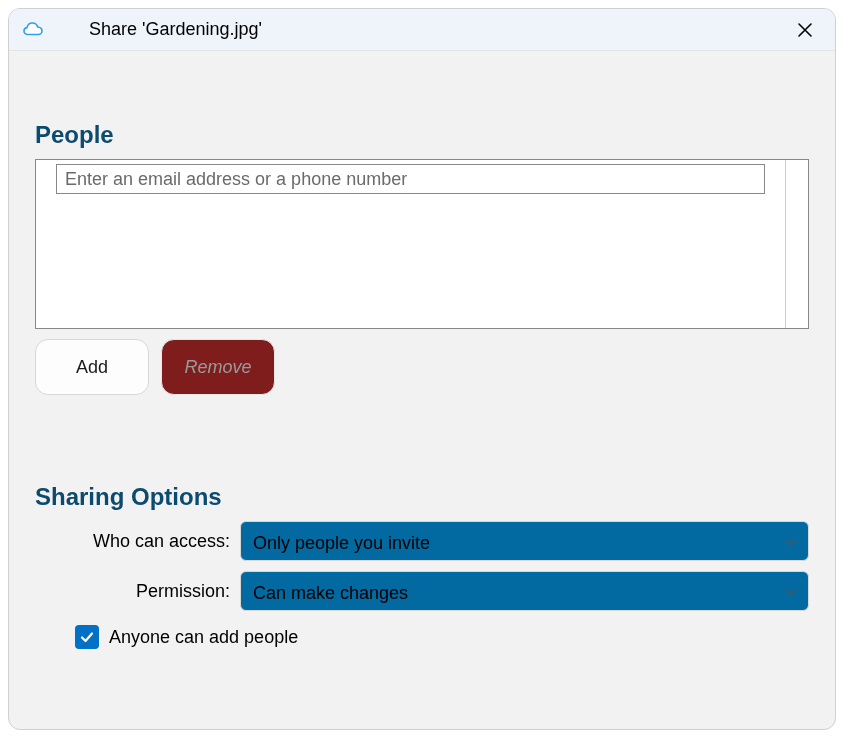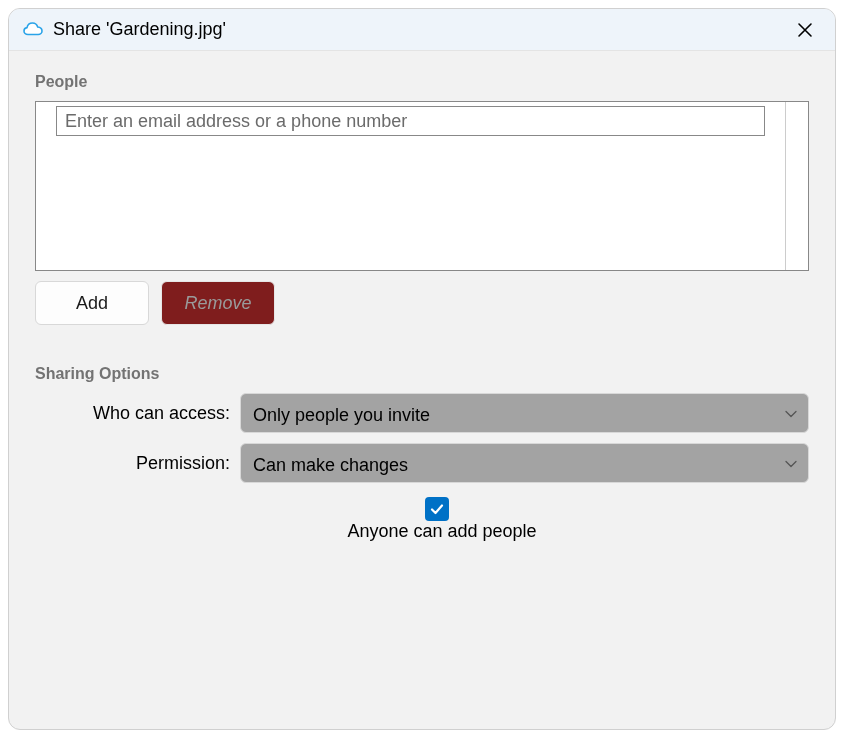--- a/index.html
+++ b/index.html
@@ -26,20 +26,21 @@
       flex-direction: column;
       overflow: hidden;
     }
     .titlebar {
       background: #eef4fa;
       height: 42px;
       display: flex;
       align-items: center;
       padding: 0 10px 0 14px;
       border-bottom: 1px solid #e4e4e4;
+      gap: 36px;
     }
     .titlebar-icon {
       width: 20px;
       height: 20px;
       margin-right: 10px;
       display: flex;
       align-items: center;
       justify-content: center;
     }
     .titlebar-title {
@@ -56,24 +57,25 @@
       cursor: pointer;
       border-radius: 4px;
     }
     .content {
       flex: 1;
       padding: 22px 26px 0 26px;
       display: flex;
       flex-direction: column;
     }
     .section-label {
-      font-size: 16px;
+      font-size: 24px;
       font-weight: 700;
-      color: #737373;
+      color: #0c4a6e;
       margin-bottom: 10px;
+      margin-top: 48px;
     }
     .people-list {
       background: #fff;
       border: 1px solid #888;
       height: 170px;
       position: relative;
     }
     .people-list-inner {
       border-right: 1px solid #ccc;
       height: 100%;
@@ -94,26 +96,26 @@
     }
     .email-input::placeholder {
       color: #6b6b6b;
     }
     .button-row {
       display: flex;
       gap: 12px;
       margin-top: 10px;
     }
     .btn {
-      height: 44px;
+      height: 56px;
       min-width: 114px;
       padding: 0 22px;
       background: #fdfdfd;
       border: 1px solid #d8d8d8;
-      border-radius: 6px;
+      border-radius: 13px;
       font-size: 18px;
       font-family: inherit;
       color: #1a1a1a;
       cursor: pointer;
     }
     .btn:disabled, .btn.disabled {
       color: #9a9a9a;
       background: #7f1d1d;
       border-color: #e6e6e6;
       cursor: default;
@@ -134,21 +136,21 @@
       color: #000;
       padding-right: 10px;
     }
     .select-wrap {
       flex: 1;
       position: relative;
     }
     .select {
       width: 100%;
       height: 40px;
-      background: #a3a3a3;
+      background: #0369a1;
       border: 1px solid #d8d8d8;
       border-radius: 6px;
       font-size: 18px;
       font-family: inherit;
       color: #000;
       padding: 3px 36px 0 12px;
       appearance: none;
       -webkit-appearance: none;
       cursor: pointer;
     }
@@ -157,21 +159,20 @@
       right: 12px;
       top: 50%;
       transform: translateY(-50%);
       pointer-events: none;
     }
     .checkbox-row {
       display: flex;
       align-items: center;
       margin-top: 14px;
       padding-left: 40px;
-      flex-direction: column;
     }
     .checkbox {
       width: 24px;
       height: 24px;
       background: #0071c6;
       border-radius: 4px;
       display: flex;
       align-items: center;
       justify-content: center;
       margin-right: 10px;

